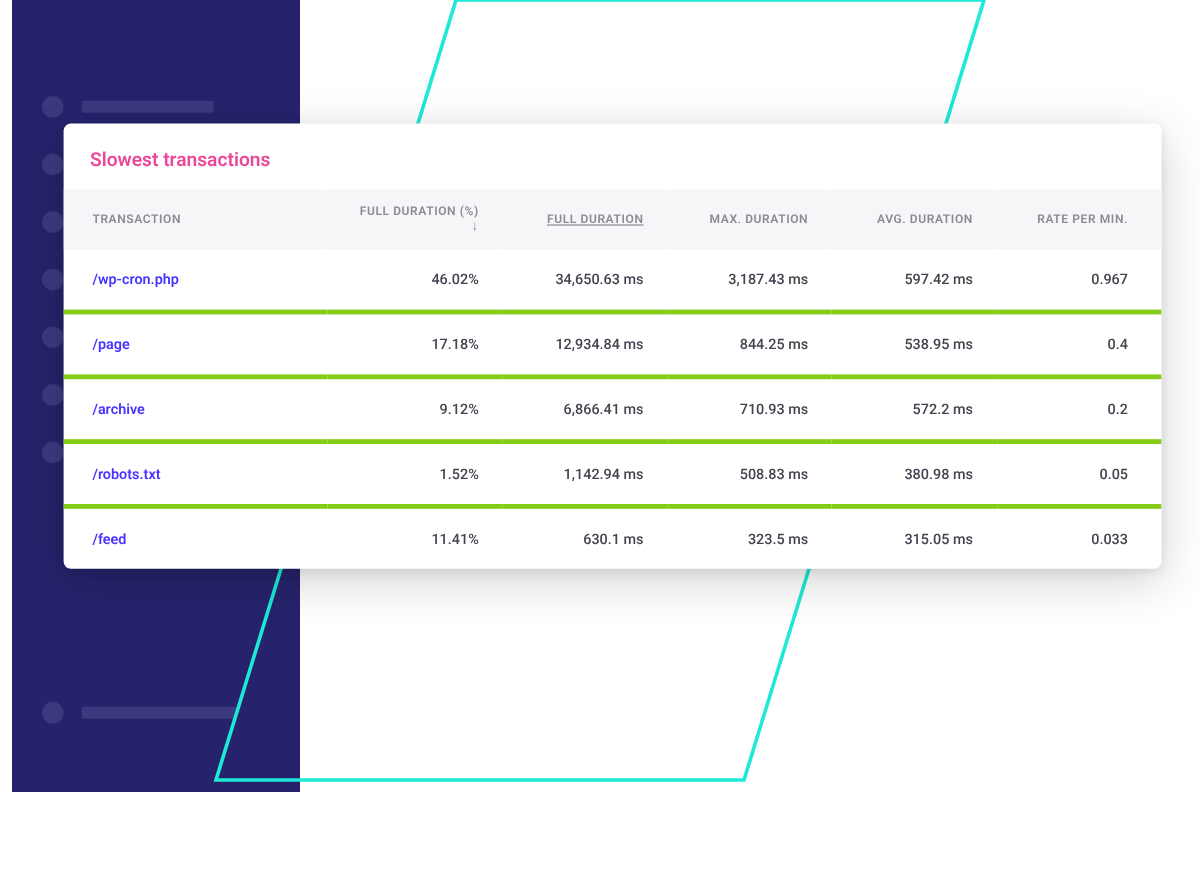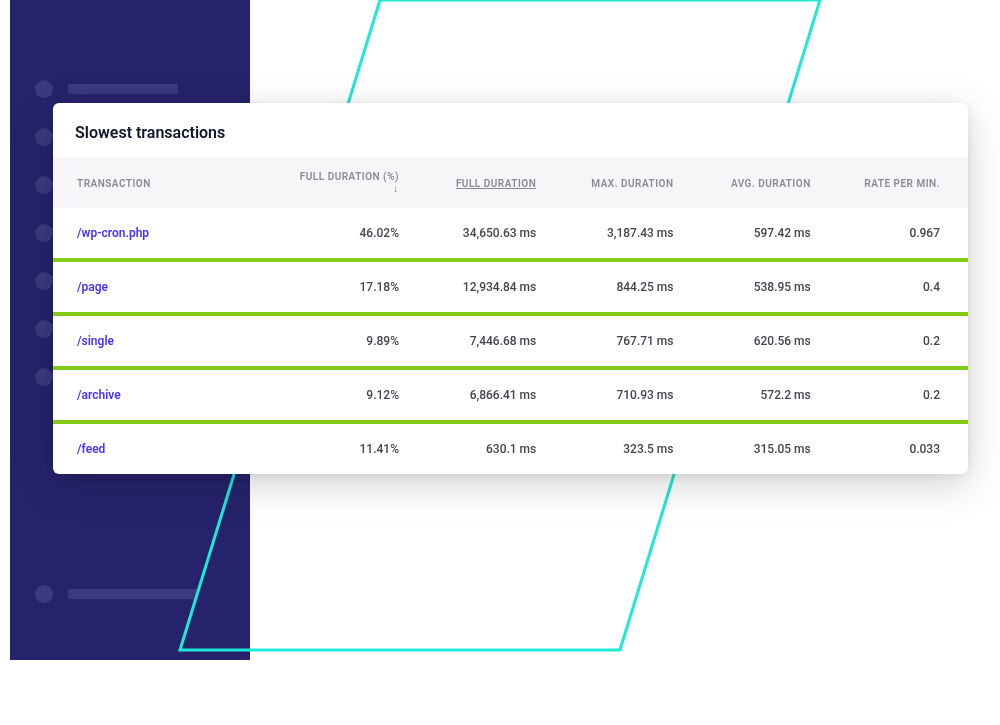--- a/index.html
+++ b/index.html
@@ -66,21 +66,21 @@
       border-radius: 6px;
       box-shadow: 0 10px 40px rgba(0,0,0,0.18), 0 2px 8px rgba(0,0,0,0.08);
       z-index: 3;
       overflow: hidden;
     }
 
     .card-title {
       padding: 20px 22px 16px 22px;
       font-size: 16px;
       font-weight: 600;
-      color: #0f172a;
+      color: #ec4899;
     }
 
     table {
       width: 100%;
       border-collapse: collapse;
     }
 
     thead {
       background: #f6f6f8;
     }
@@ -227,36 +227,36 @@
         </tr>
         <tr>
           <td><span class="txn-link">/page</span></td>
           <td>17.18%</td>
           <td>12,934.84 ms</td>
           <td>844.25 ms</td>
           <td>538.95 ms</td>
           <td>0.4</td>
         </tr>
         <tr>
-          <td><span class="txn-link">/single</span></td>
-          <td>9.89%</td>
-          <td>7,446.68 ms</td>
-          <td>767.71 ms</td>
-          <td>620.56 ms</td>
-          <td>0.2</td>
-        </tr>
-        <tr>
           <td><span class="txn-link">/archive</span></td>
           <td>9.12%</td>
           <td>6,866.41 ms</td>
           <td>710.93 ms</td>
           <td>572.2 ms</td>
           <td>0.2</td>
         </tr>
         <tr>
+          <td><span class="txn-link">/robots.txt</span></td>
+          <td>1.52%</td>
+          <td>1,142.94 ms</td>
+          <td>508.83 ms</td>
+          <td>380.98 ms</td>
+          <td>0.05</td>
+        </tr>
+        <tr>
           <td><span class="txn-link">/feed</span></td>
           <td>11.41%</td>
           <td>630.1 ms</td>
           <td>323.5 ms</td>
           <td>315.05 ms</td>
           <td>0.033</td>
         </tr>
       </tbody>
   </table>
 </div>

